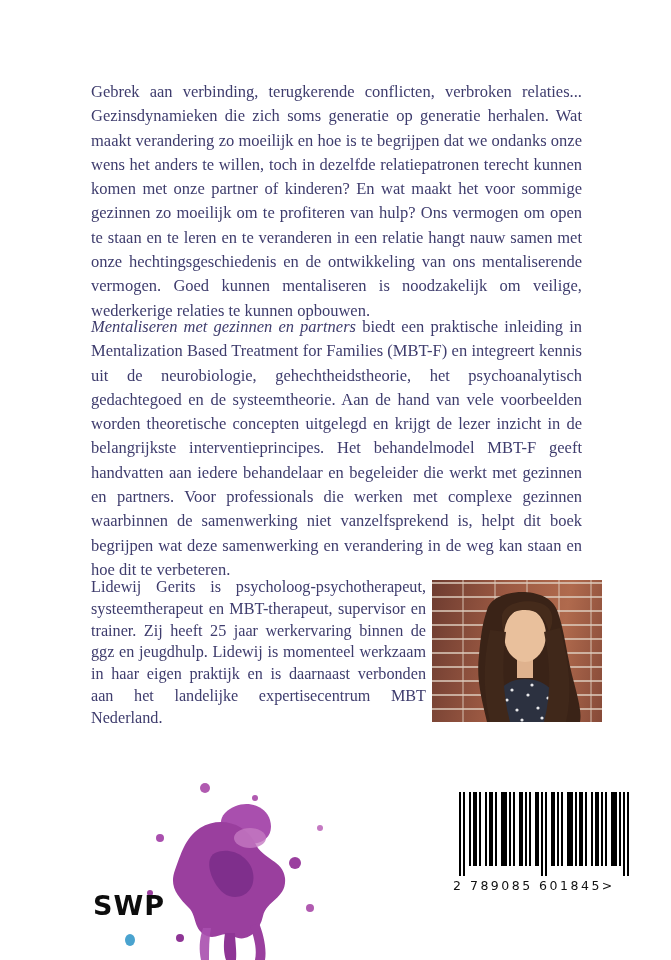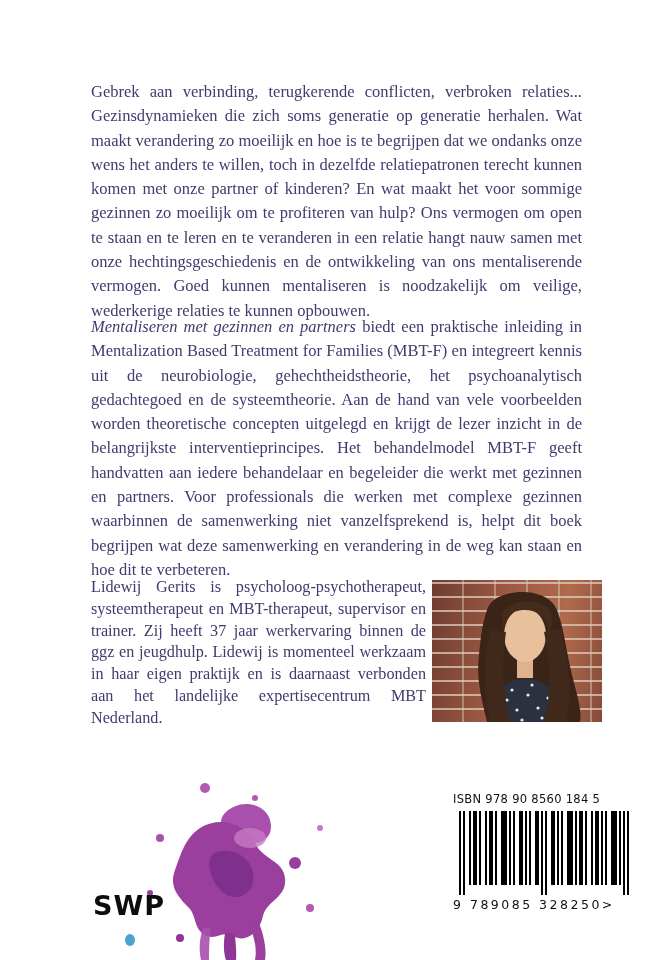--- a/index.html
+++ b/index.html
@@ -63,21 +63,21 @@
 </style>
 </head>
 <body>
 
 <div class="cover">
 
   <p class="para" id="para1">Gebrek aan verbinding, terugkerende conflicten, verbroken relaties... Gezinsdynamieken die zich soms generatie op generatie herhalen. Wat maakt verandering zo moeilijk en hoe is te begrijpen dat we ondanks onze wens het anders te willen, toch in dezelfde relatiepatronen terecht kunnen komen met onze partner of kinderen? En wat maakt het voor sommige gezinnen zo moeilijk om te profiteren van hulp? Ons vermogen om open te staan en te leren en te veranderen in een relatie hangt nauw samen met onze hechtingsgeschiedenis en de ontwikkeling van ons mentaliserende vermogen. Goed kunnen mentaliseren is noodzakelijk om veilige, wederkerige relaties te kunnen opbouwen.</p>
 
   <p class="para" id="para2"><em>Mentaliseren met gezinnen en partners</em><span> biedt een praktische inleiding in Mentalization Based Treatment for Families (MBT-F) en integreert kennis uit de neurobiologie, gehechtheidstheorie, het psychoanalytisch gedachtegoed en de systeemtheorie. Aan de hand van vele voorbeelden worden theoretische concepten uitgelegd en krijgt de lezer inzicht in de belangrijkste interventieprincipes. Het behandelmodel MBT-F geeft handvatten aan iedere behandelaar en begeleider die werkt met gezinnen en partners. Voor professionals die werken met complexe gezinnen waarbinnen de samenwerking niet vanzelfsprekend is, helpt dit boek begrijpen wat deze samenwerking en verandering in de weg kan staan en hoe dit te verbeteren.</span></p>
 
-  <p class="bio">Lidewij Gerits is psycholoog-psychotherapeut, systeemtherapeut en MBT-therapeut, supervisor en trainer. Zij heeft 37 jaar werkervaring binnen de ggz en jeugdhulp. Lidewij is momenteel werkzaam in haar eigen praktijk en is daarnaast verbonden aan het landelijke expertisecentrum MBT Nederland.</p>
+  <p class="bio">Lidewij Gerits is psycholoog-psychotherapeut, systeemtherapeut en MBT-therapeut, supervisor en trainer. Zij heeft 25 jaar werkervaring binnen de ggz en jeugdhulp. Lidewij is momenteel werkzaam in haar eigen praktijk en is daarnaast verbonden aan het landelijke expertisecentrum MBT Nederland.</p>
 
   <div class="photo">
     <svg width="170" height="142" viewBox="0 0 170 142">
 
       <path d="M55,30 C60,8 115,4 125,30 C132,48 134,70 140,95 C146,118 150,132 148,142 L55,142 C50,120 44,100 47,75 C49,55 50,45 55,30 Z" fill="#3a2317"></path>
 
       <rect x="85" y="74" width="16" height="24" fill="#dfb28e"></rect>
 
       <ellipse cx="93" cy="55" rx="21" ry="27" fill="#e9c09c"></ellipse>
 
@@ -118,21 +118,20 @@
     <circle cx="45" cy="125" r="3" fill="#9a3f9e"></circle>
     <circle cx="150" cy="30" r="3" fill="#b05ab0"></circle>
     <circle cx="75" cy="170" r="4" fill="#8e3595"></circle>
     <circle cx="215" cy="60" r="3" fill="#c479c2"></circle>
     <ellipse cx="25" cy="172" rx="5" ry="6" fill="#4aa3cf"></ellipse>
   </svg>
 
   <div class="swp-logo">SWP</div>
 
   <div class="barcode-block">
-    <div class="isbn-label">ISBN 978 90 8560 184 5</div>
     <svg class="barcode" width="185" height="84" viewBox="0 0 185 84">
 
       <rect x="6" y="0" width="2" height="84"></rect>
         <rect x="10" y="0" width="2" height="84"></rect>
       <rect x="88" y="0" width="2" height="84"></rect>
         <rect x="92" y="0" width="2" height="84"></rect>
       <rect x="170" y="0" width="2" height="84"></rect>
         <rect x="174" y="0" width="2" height="84"></rect>
 
       <rect x="16" y="0" width="2" height="74"></rect>
@@ -155,16 +154,16 @@
       <rect x="122" y="0" width="2" height="74"></rect>
         <rect x="126" y="0" width="4" height="74"></rect>
       <rect x="132" y="0" width="2" height="74"></rect>
         <rect x="138" y="0" width="2" height="74"></rect>
       <rect x="142" y="0" width="4" height="74"></rect>
         <rect x="148" y="0" width="2" height="74"></rect>
       <rect x="152" y="0" width="2" height="74"></rect>
         <rect x="158" y="0" width="6" height="74"></rect>
       <rect x="166" y="0" width="2" height="74"></rect>
     </svg>
-    <div class="barcode-digits"><span>9 789085 328250</span><span>&gt;</span></div>
+    <div class="barcode-digits"><span>2 789085 601845</span><span>&gt;</span></div>
   </div>
 
 </div>
 
 </body></html>

